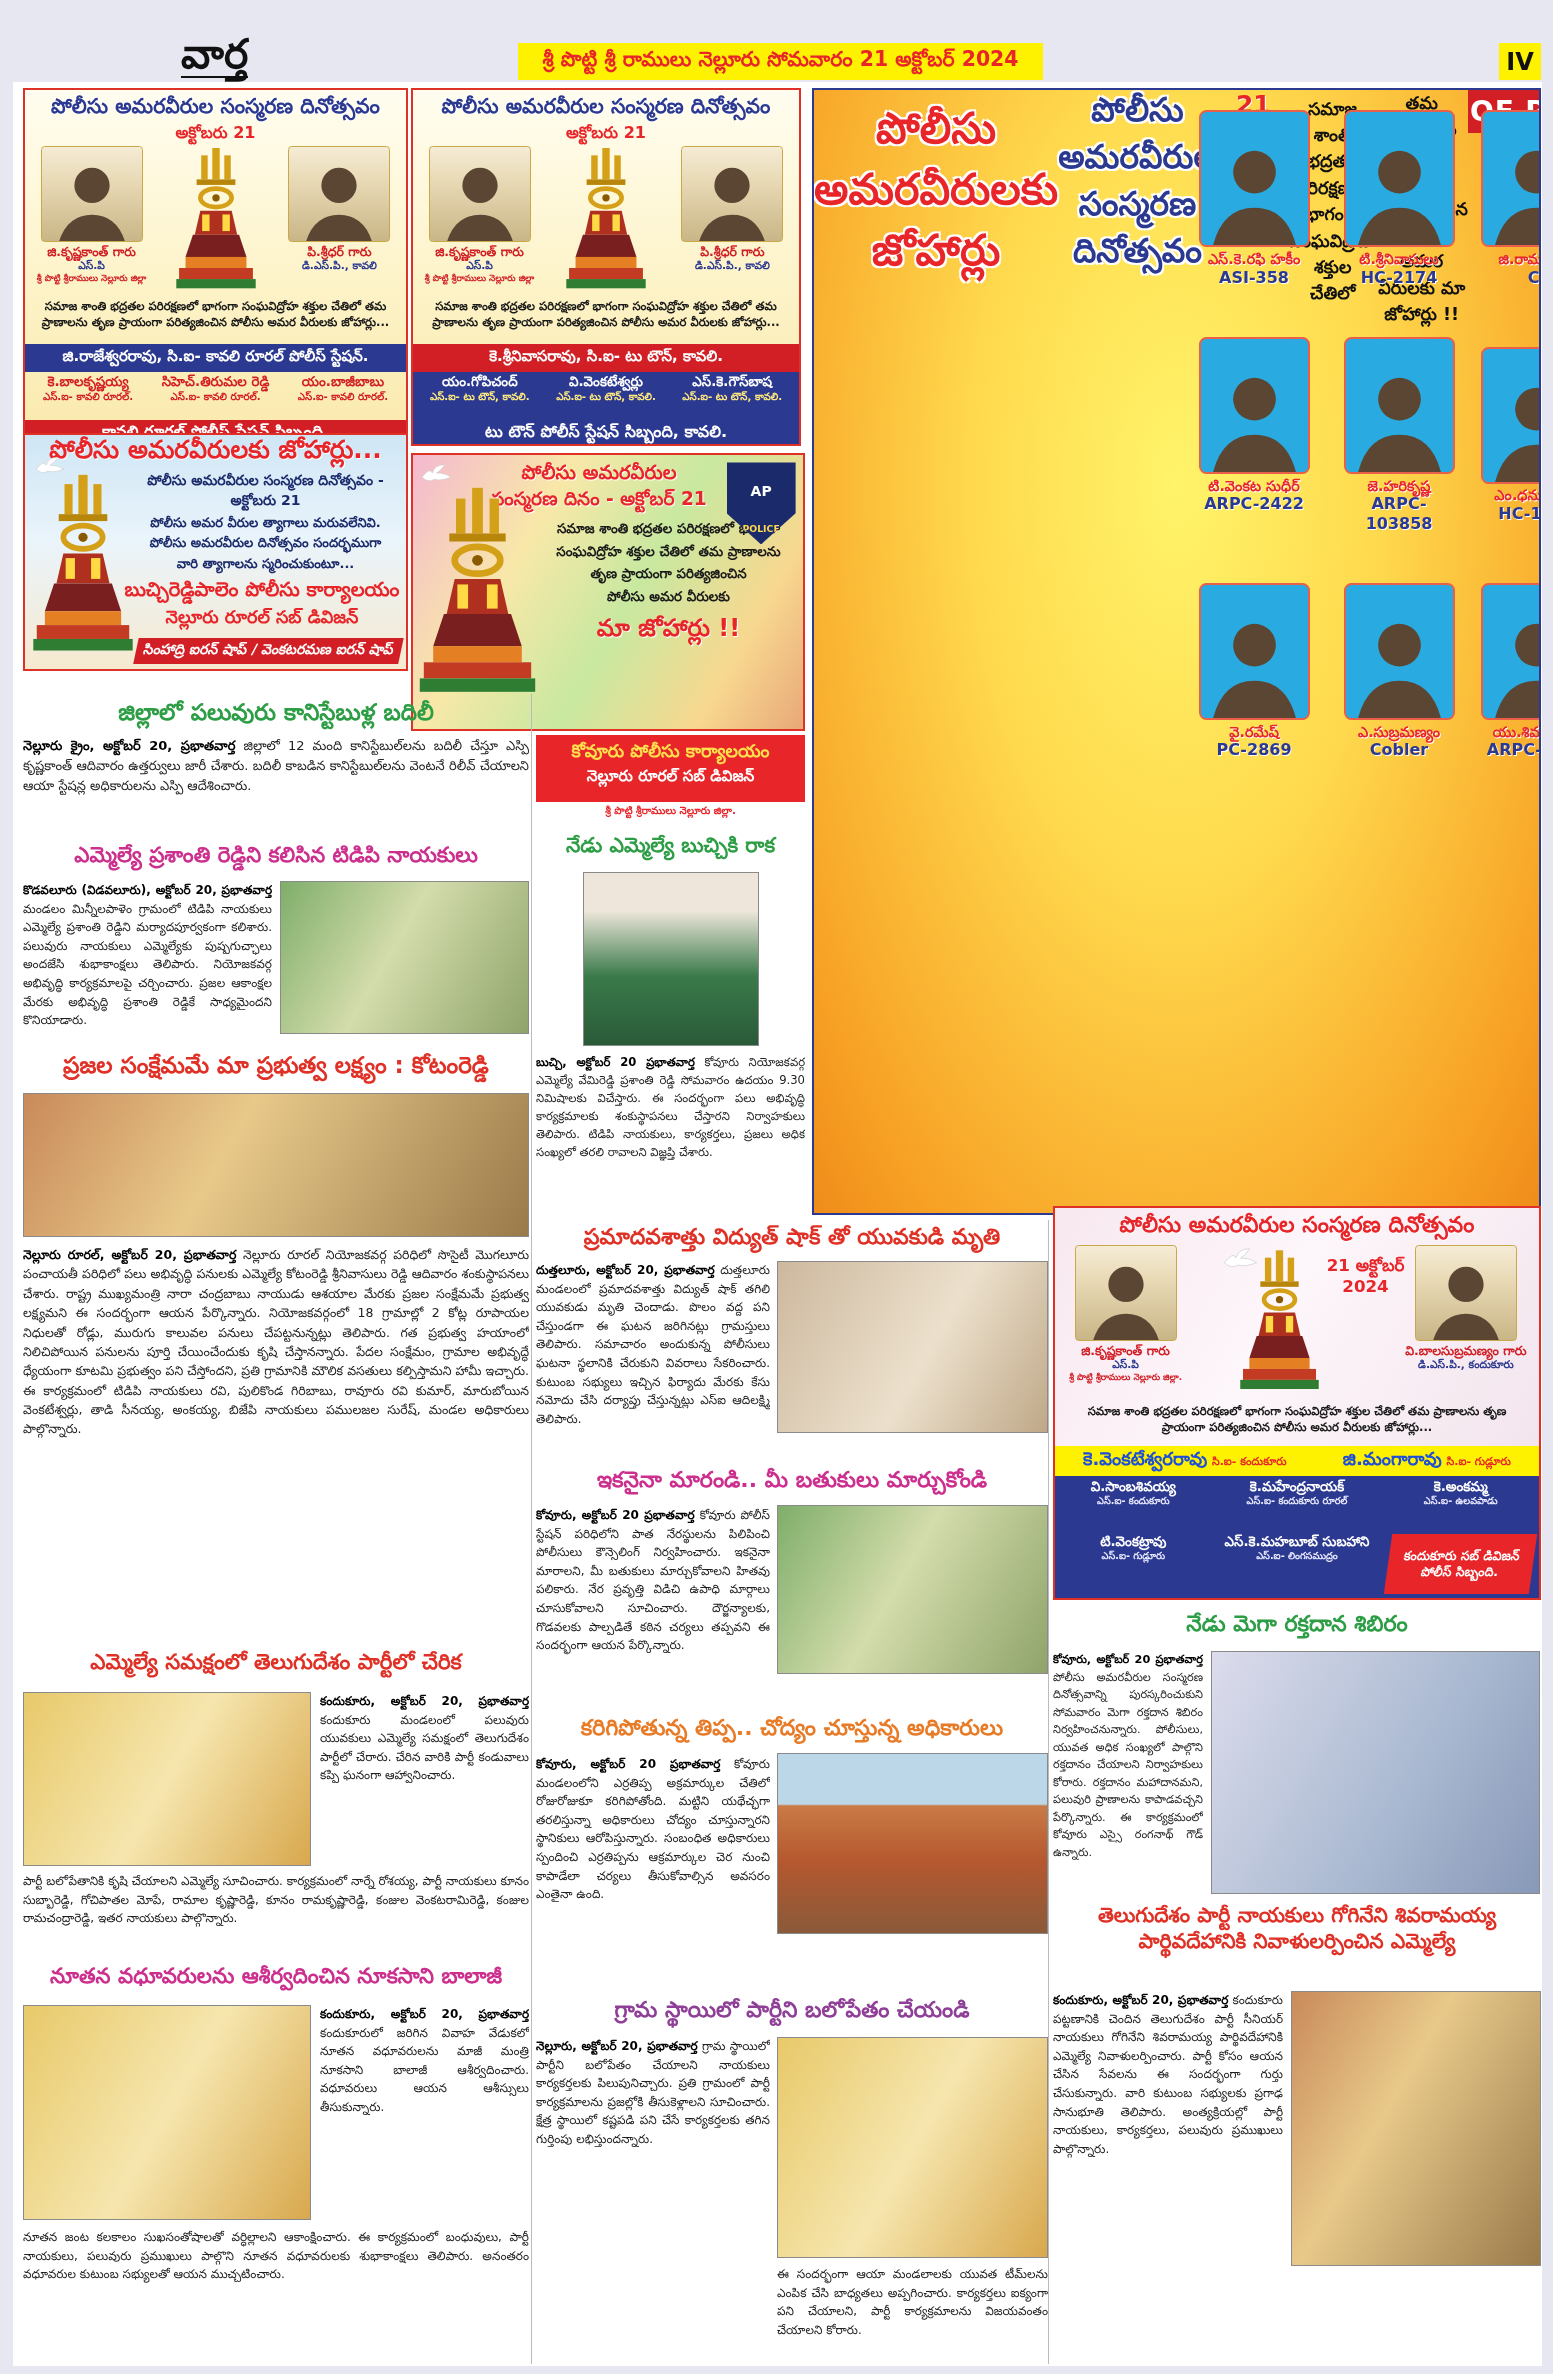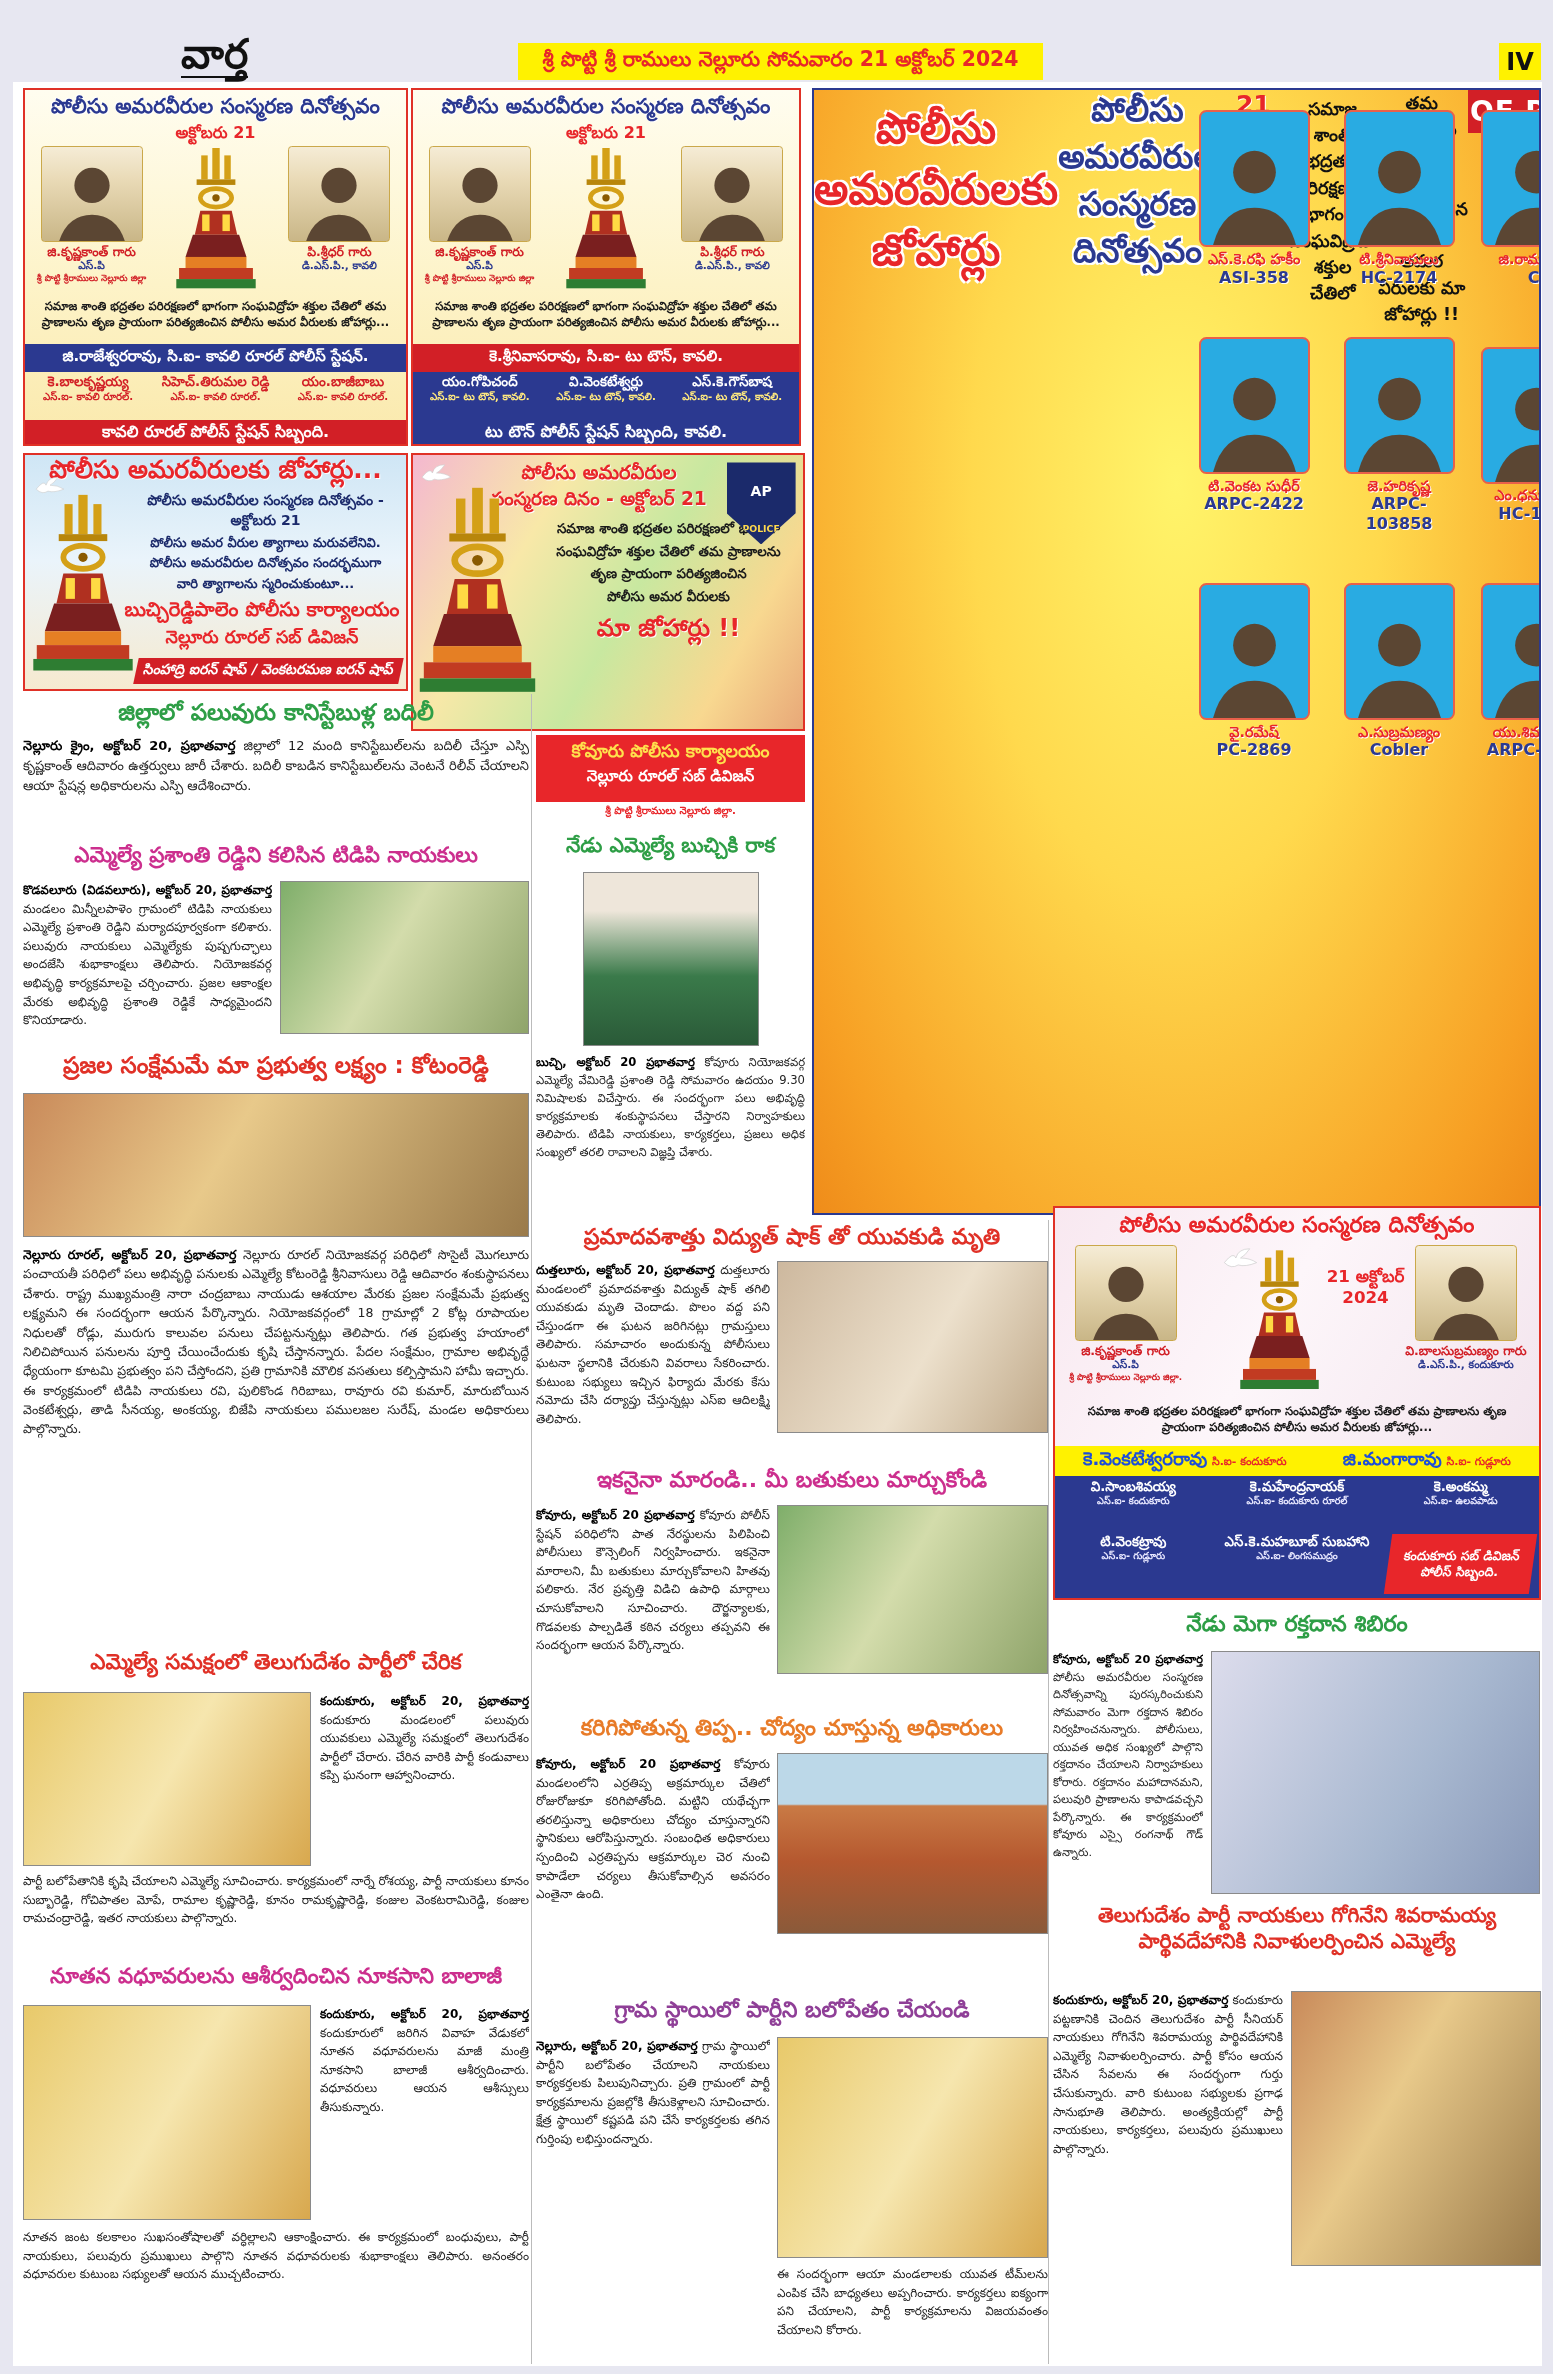--- a/index.html
+++ b/index.html
@@ -247,21 +247,21 @@
           <div class="si-role">ఎస్.ఐ- టు టౌన్, కావలి.</div>
         </div>
       <div class="si-cell">
           <div class="si-name">ఎస్.కె.గౌస్‌బాష</div>
           <div class="si-role">ఎస్.ఐ- టు టౌన్, కావలి.</div>
         </div>
     </div>
     <div class="bar blue-bar" style="height:28px;font-size:16px">టు టౌన్ పోలీస్ స్టేషన్ సిబ్బంది, కావలి.</div>
   </section>
 
-  <section class="ad bp-ad" style="left:23px;top:453px;width:385px;height:238px">
+  <section class="ad bp-ad" style="left:23px;top:433px;width:385px;height:238px">
     <svg class="abs" style="left:5.6px;top:37px;width:104px;height:186px" viewBox="0 0 112 200" width="104" height="186">
         <use href="#memorial"></use>
       </svg>
     <svg class="abs" style="left:9.3px;top:20.4px;width:32px;height:20.4px" viewBox="0 0 34 22" width="32" height="20.4">
         <use href="#dove"></use>
       </svg>
     <div class="bp-title">పోలీసు అమరవీరులకు జోహార్లు...</div>
     <div class="bp-line" style="margin-left:100px;font-size:14px;margin-top:1.9px">పోలీసు అమరవీరుల సంస్మరణ దినోత్సవం - అక్టోబరు 21</div>
     <div class="bp-line" style="margin-left:100px;font-size:13px;margin-top:2.8px">పోలీసు అమర వీరుల త్యాగాలు మరువలేనివి.</div>
     <div class="bp-line" style="margin-left:100px;font-size:13px;margin-top:2.8px">పోలీసు అమరవీరుల దినోత్సవం సందర్భముగా</div>
@@ -437,21 +437,21 @@
         <div class="officer-name">జి.కృష్ణకాంత్ గారు</div>
         <div class="officer-role">ఎస్.పి</div>
         <div class="officer-sub">శ్రీ పొట్టి శ్రీరాములు నెల్లూరు జిల్లా.</div>
       </div>
       <svg class="abs" style="left:167px;top:3.7px;width:37px;height:24px" viewBox="0 0 40 26" width="37" height="24">
           <use href="#dove"></use>
         </svg>
       <svg class="abs" style="left:182px;top:5.6px;width:85px;height:147px" viewBox="0 0 92 158" width="85" height="147">
           <use href="#memorial"></use>
         </svg>
-      <div class="ad-date abs ctr" style="left:269px;top:23px;width:83px;font-size:16.7px;line-height:1.3">
+      <div class="ad-date abs ctr" style="left:269px;top:12px;width:83px;font-size:16.7px;line-height:1.3">
         <div>21 అక్టోబర్</div>
         <div>2024</div>
       </div>
       <div class="officer-card abs" style="right:3.7px;top:1.9px;width:139px">
         <div class="officer-photo">
             <svg viewBox="0 0 106 100" width="98" height="93">
               <use href="#person"></use>
             </svg>
           </div>
         <div class="officer-name">వి.బాలసుబ్రమణ్యం గారు</div>

